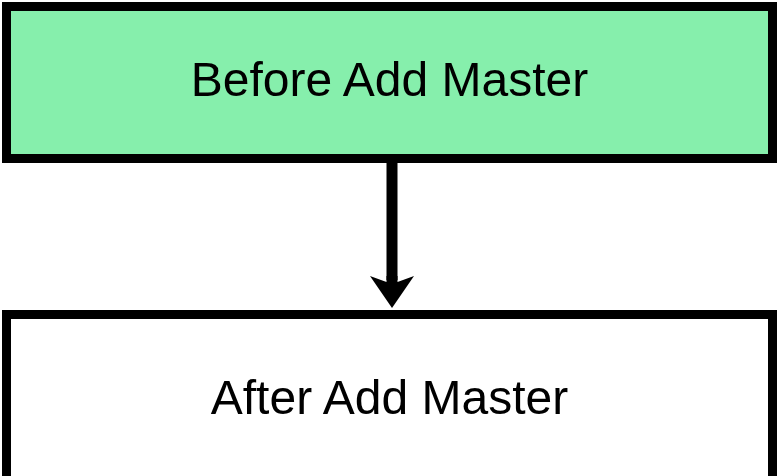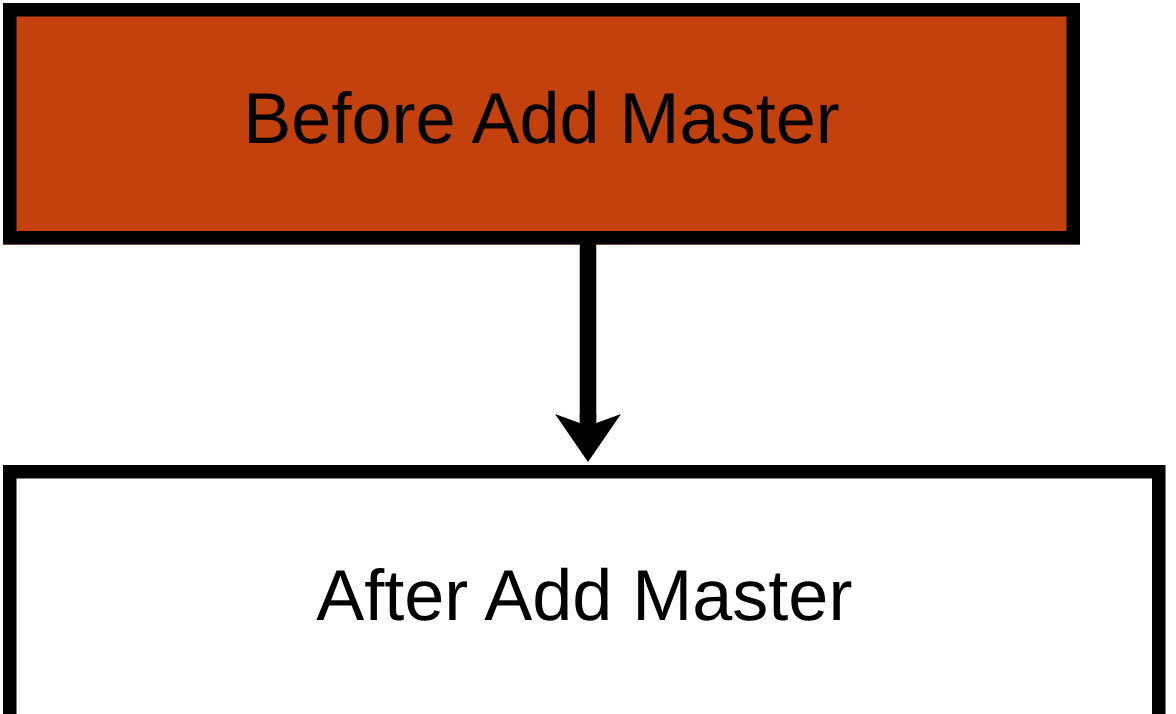--- a/index.html
+++ b/index.html
@@ -34,23 +34,23 @@
     color: #000000;
     letter-spacing: 0px;
     white-space: nowrap;
     user-select: none;
   }
 
   
   #node-before {
     left: 2px;
     top: 2px;
-    width: 718px;
+    width: 775px;
     height: 161px;
-    background: #c2410c;
+    background: #86efac;
   }
   #node-before .node-label {
     position: relative;
     top: -3px;
   }
 
   
   #node-after {
     left: 2px;
     top: 310px;

